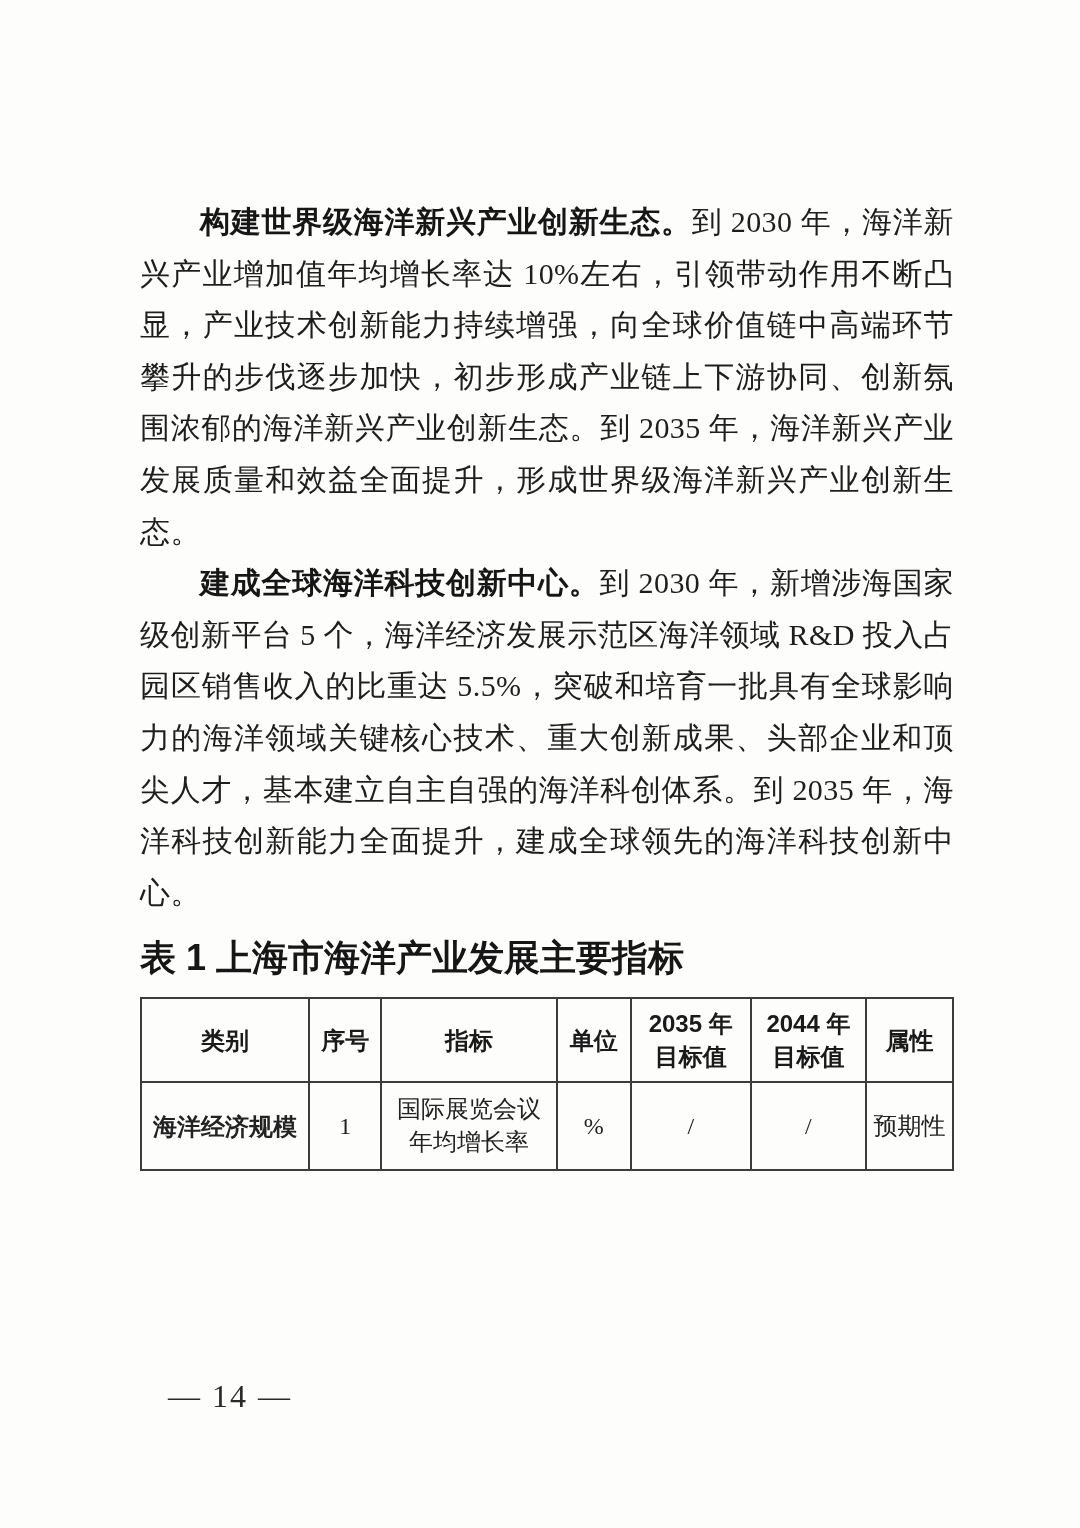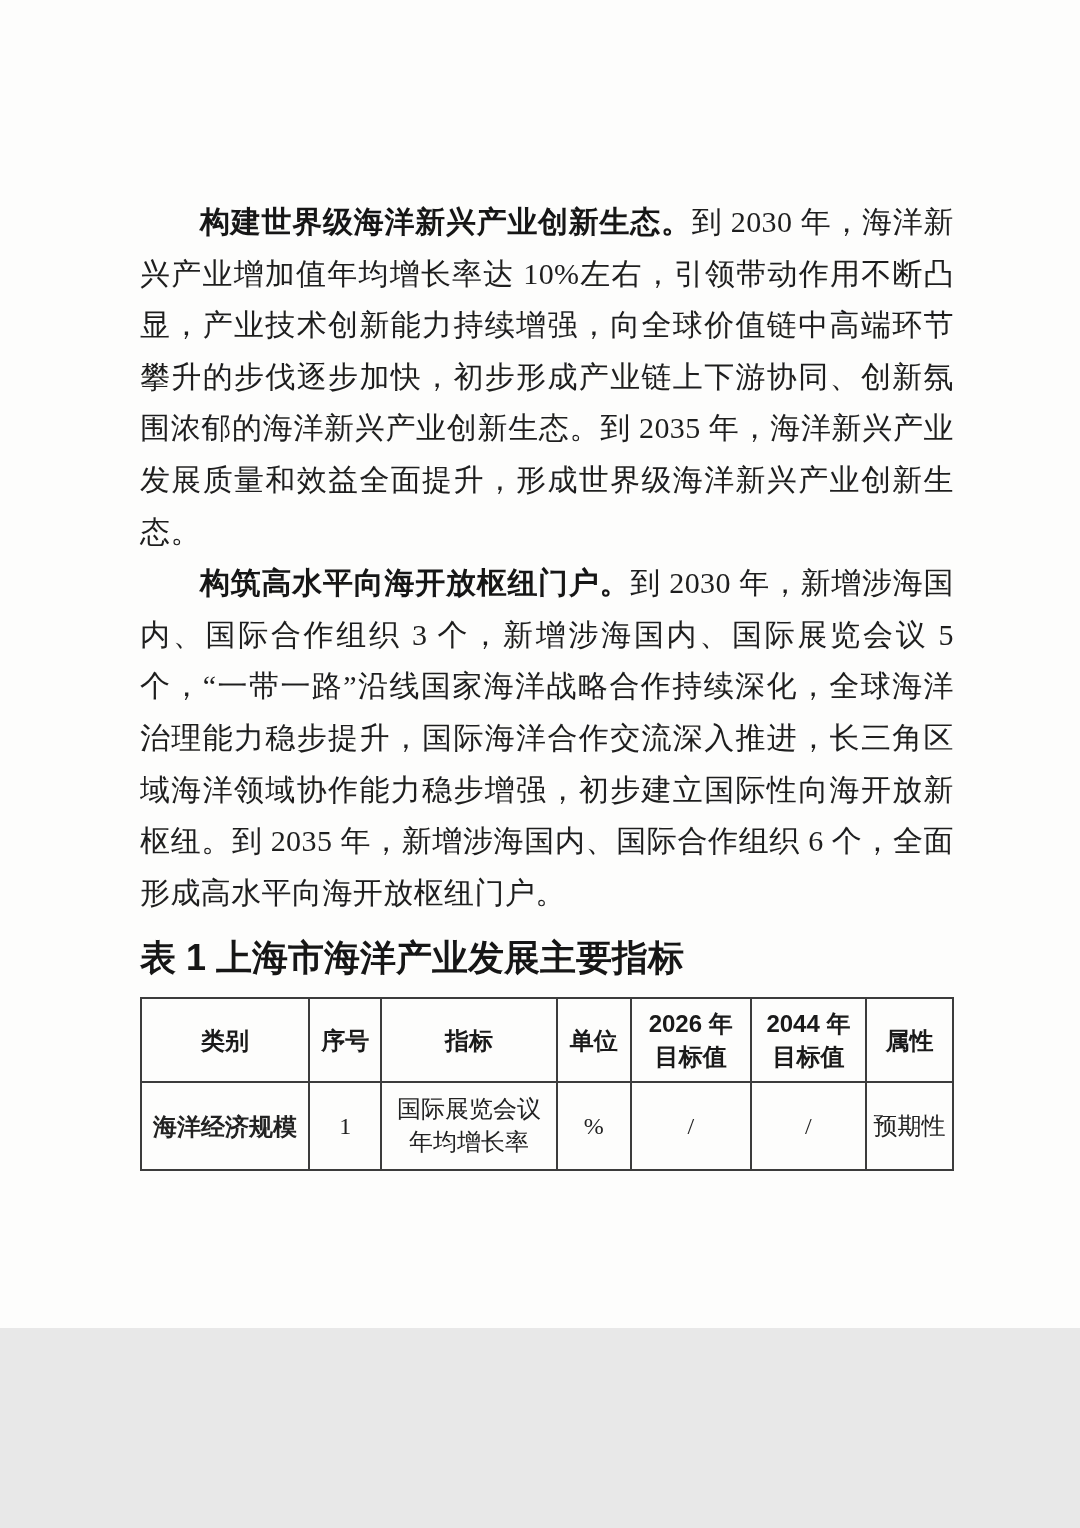--- a/index.html
+++ b/index.html
@@ -1,20 +1,20 @@
 <!DOCTYPE html>
 <html><head>
 <meta charset="utf-8">
 <style>
   * { box-sizing: border-box; }
   html, body { margin: 0; padding: 0; background: #e8e8e8; }
   .page {
     position: relative;
     width: 1080px;
-    height: 1328px;
+    height: 1528px;
     margin: 0 auto;
     background: #fdfdfc;
     font-family: "Liberation Serif", "DejaVu Serif", serif;
     color: #1e1e1e;
     overflow: hidden;
   }
   .content {
     position: absolute;
     top: 196px;
     left: 140px;
@@ -81,42 +81,42 @@
   }
 </style>
 </head>
 <body>
 
 <div class="page">
   <div class="content">
 
     <p class="para"><span class="lead">构建世界级海洋新兴产业创新生态。</span><span>到 2030 年，海洋新兴产业增加值年均增长率达 10%左右，引领带动作用不断凸显，产业技术创新能力持续增强，向全球价值链中高端环节攀升的步伐逐步加快，初步形成产业链上下游协同、创新氛围浓郁的海洋新兴产业创新生态。到 2035 年，海洋新兴产业发展质量和效益全面提升，形成世界级海洋新兴产业创新生态。</span></p>
 
+    <p class="para"><span class="lead">建成全球海洋科技创新中心。</span><span>到 2030 年，新增涉海国家级创新平台 5 个，海洋经济发展示范区海洋领域 R&amp;D 投入占园区销售收入的比重达 5.5%，突破和培育一批具有全球影响力的海洋领域关键核心技术、重大创新成果、头部企业和顶尖人才，基本建立自主自强的海洋科创体系。到 2035 年，海洋科技创新能力全面提升，建成全球领先的海洋科技创新中心。</span></p>
 
-    <p class="para"><span class="lead">构筑高水平向海开放枢纽门户。</span><span>到 2030 年，新增涉海国内、国际合作组织 3 个，新增涉海国内、国际展览会议 5 个，“一带一路”沿线国家海洋战略合作持续深化，全球海洋治理能力稳步提升，国际海洋合作交流深入推进，长三角区域海洋领域协作能力稳步增强，初步建立国际性向海开放新枢纽。到 2035 年，新增涉海国内、国际合作组织 6 个，全面形成高水平向海开放枢纽门户。</span></p>
 
     <div class="table-title">表 1 上海市海洋产业发展主要指标</div>
 
     <table class="indicators">
       <colgroup>
         <col style="width:20.7%">
         <col style="width:8.9%">
         <col style="width:21.6%">
         <col style="width:9.1%">
         <col style="width:14.8%">
         <col style="width:14.2%">
         <col style="width:10.7%">
       </colgroup>
       <thead>
         <tr>
           <th>类别</th>
           <th>序号</th>
           <th>指标</th>
           <th>单位</th>
-          <th>2026 年
+          <th>2035 年
 目标值</th>
           <th>2044 年
 目标值</th>
           <th>属性</th>
         </tr>
       </thead>
       <tbody>
         <tr>
           <td class="cell-category">海洋经济规模</td>
           <td>1</td>

